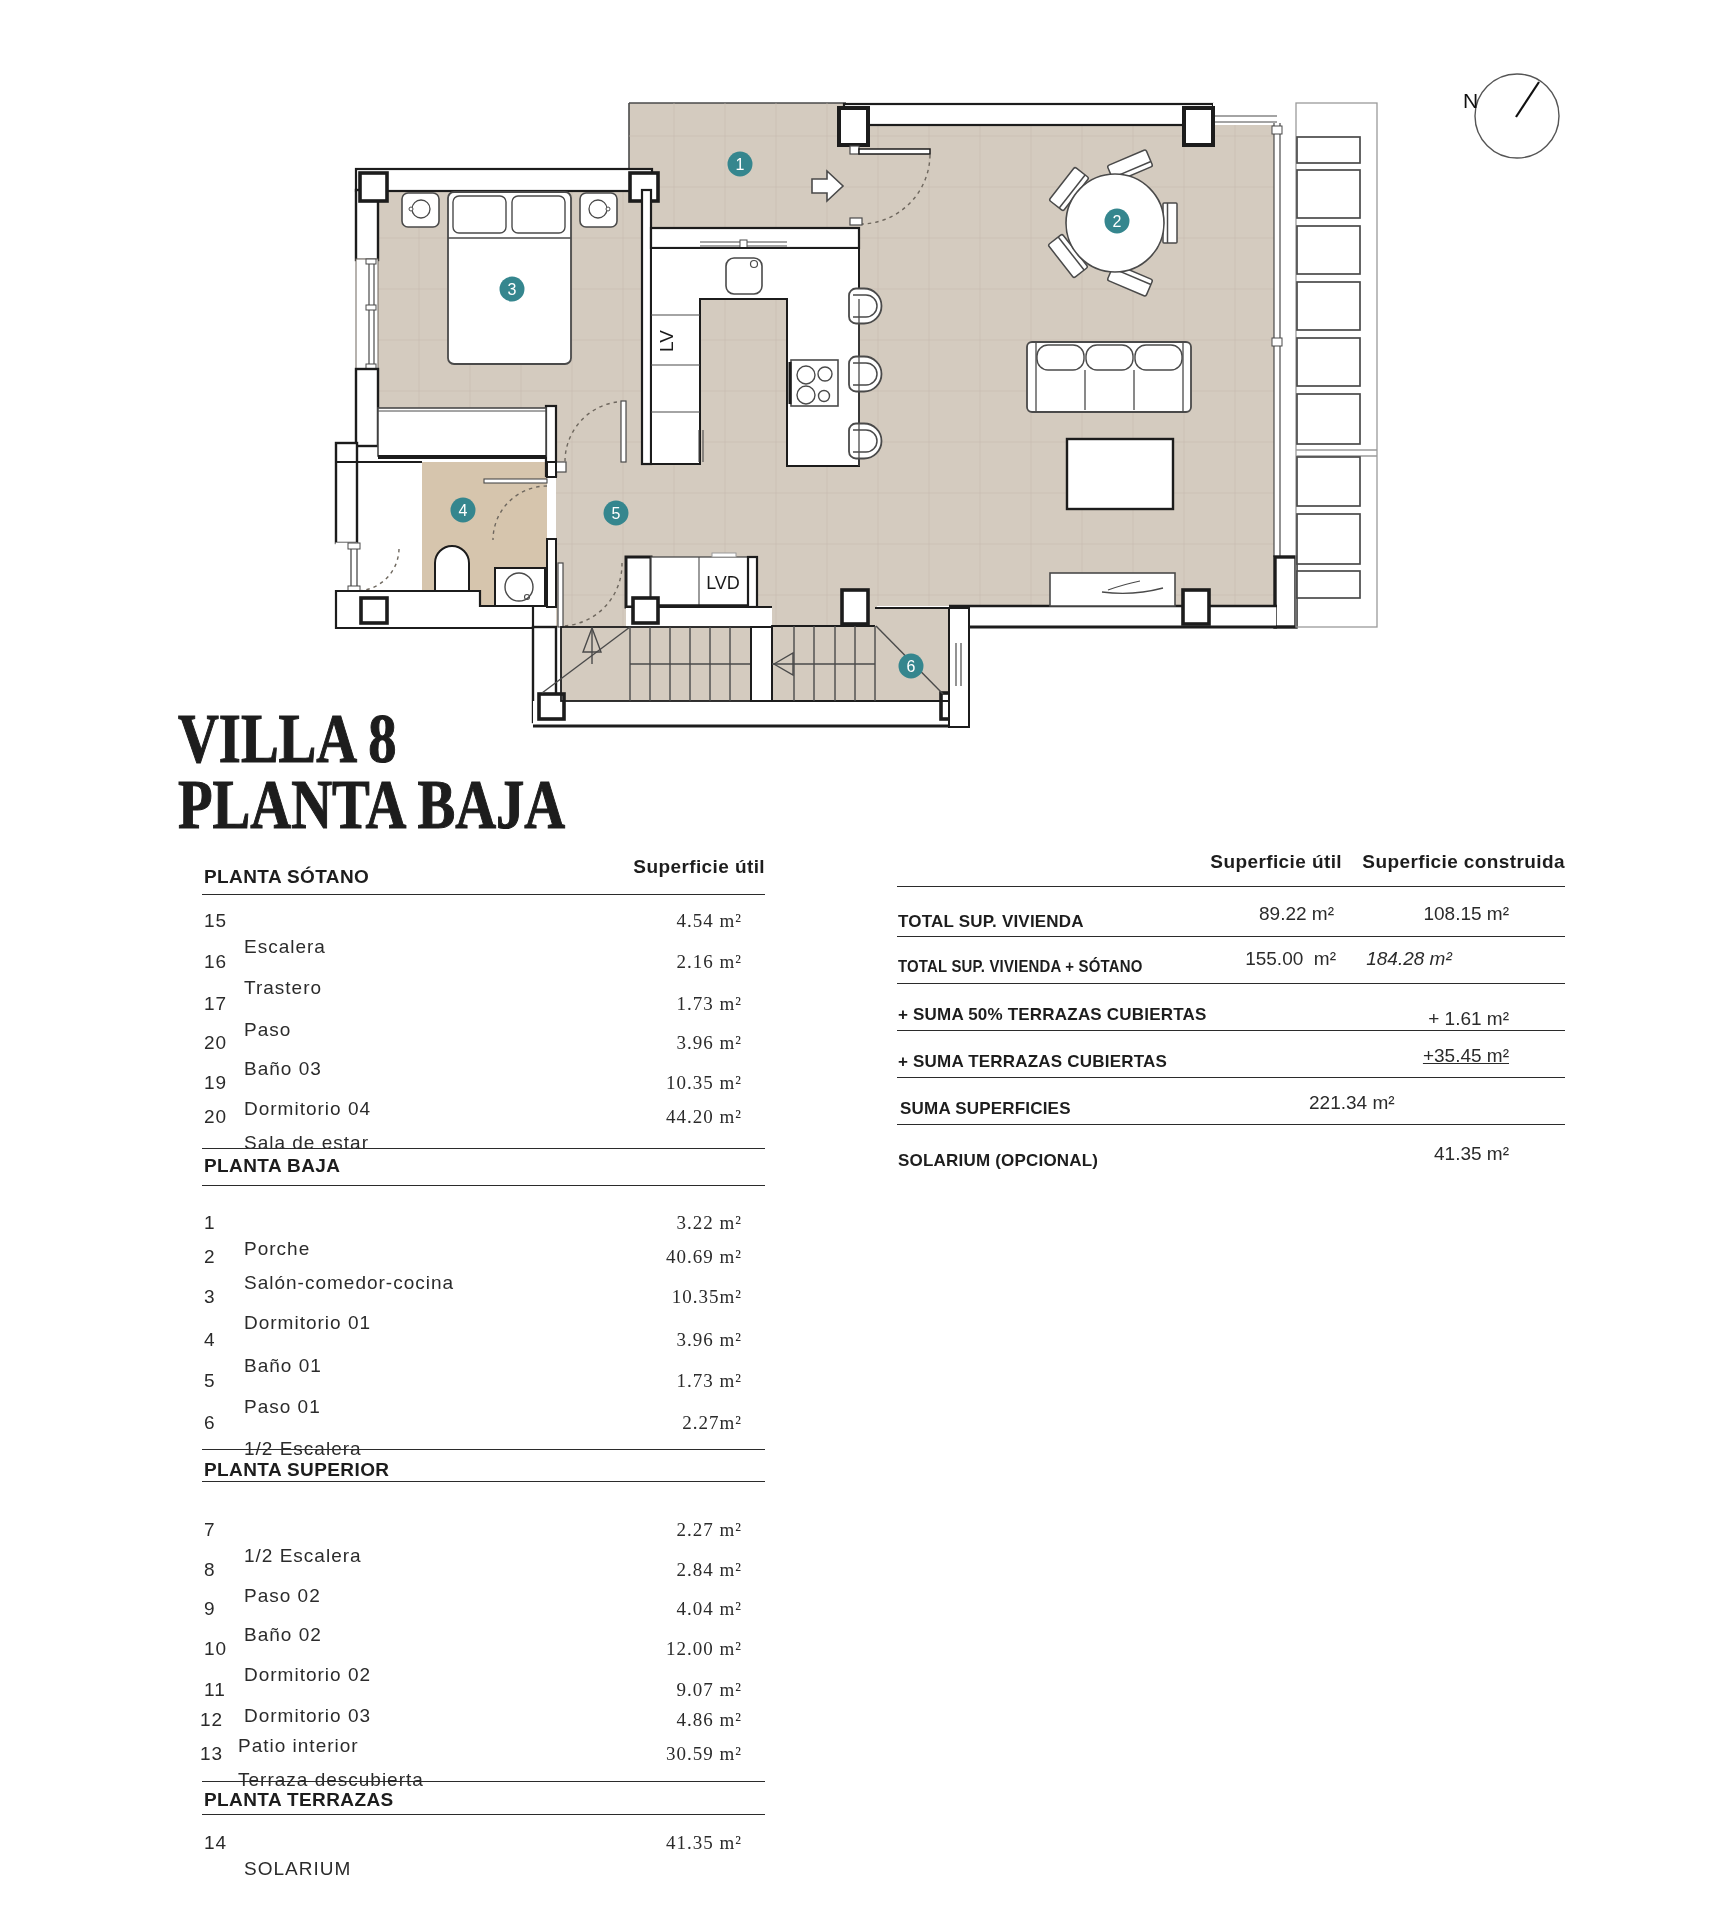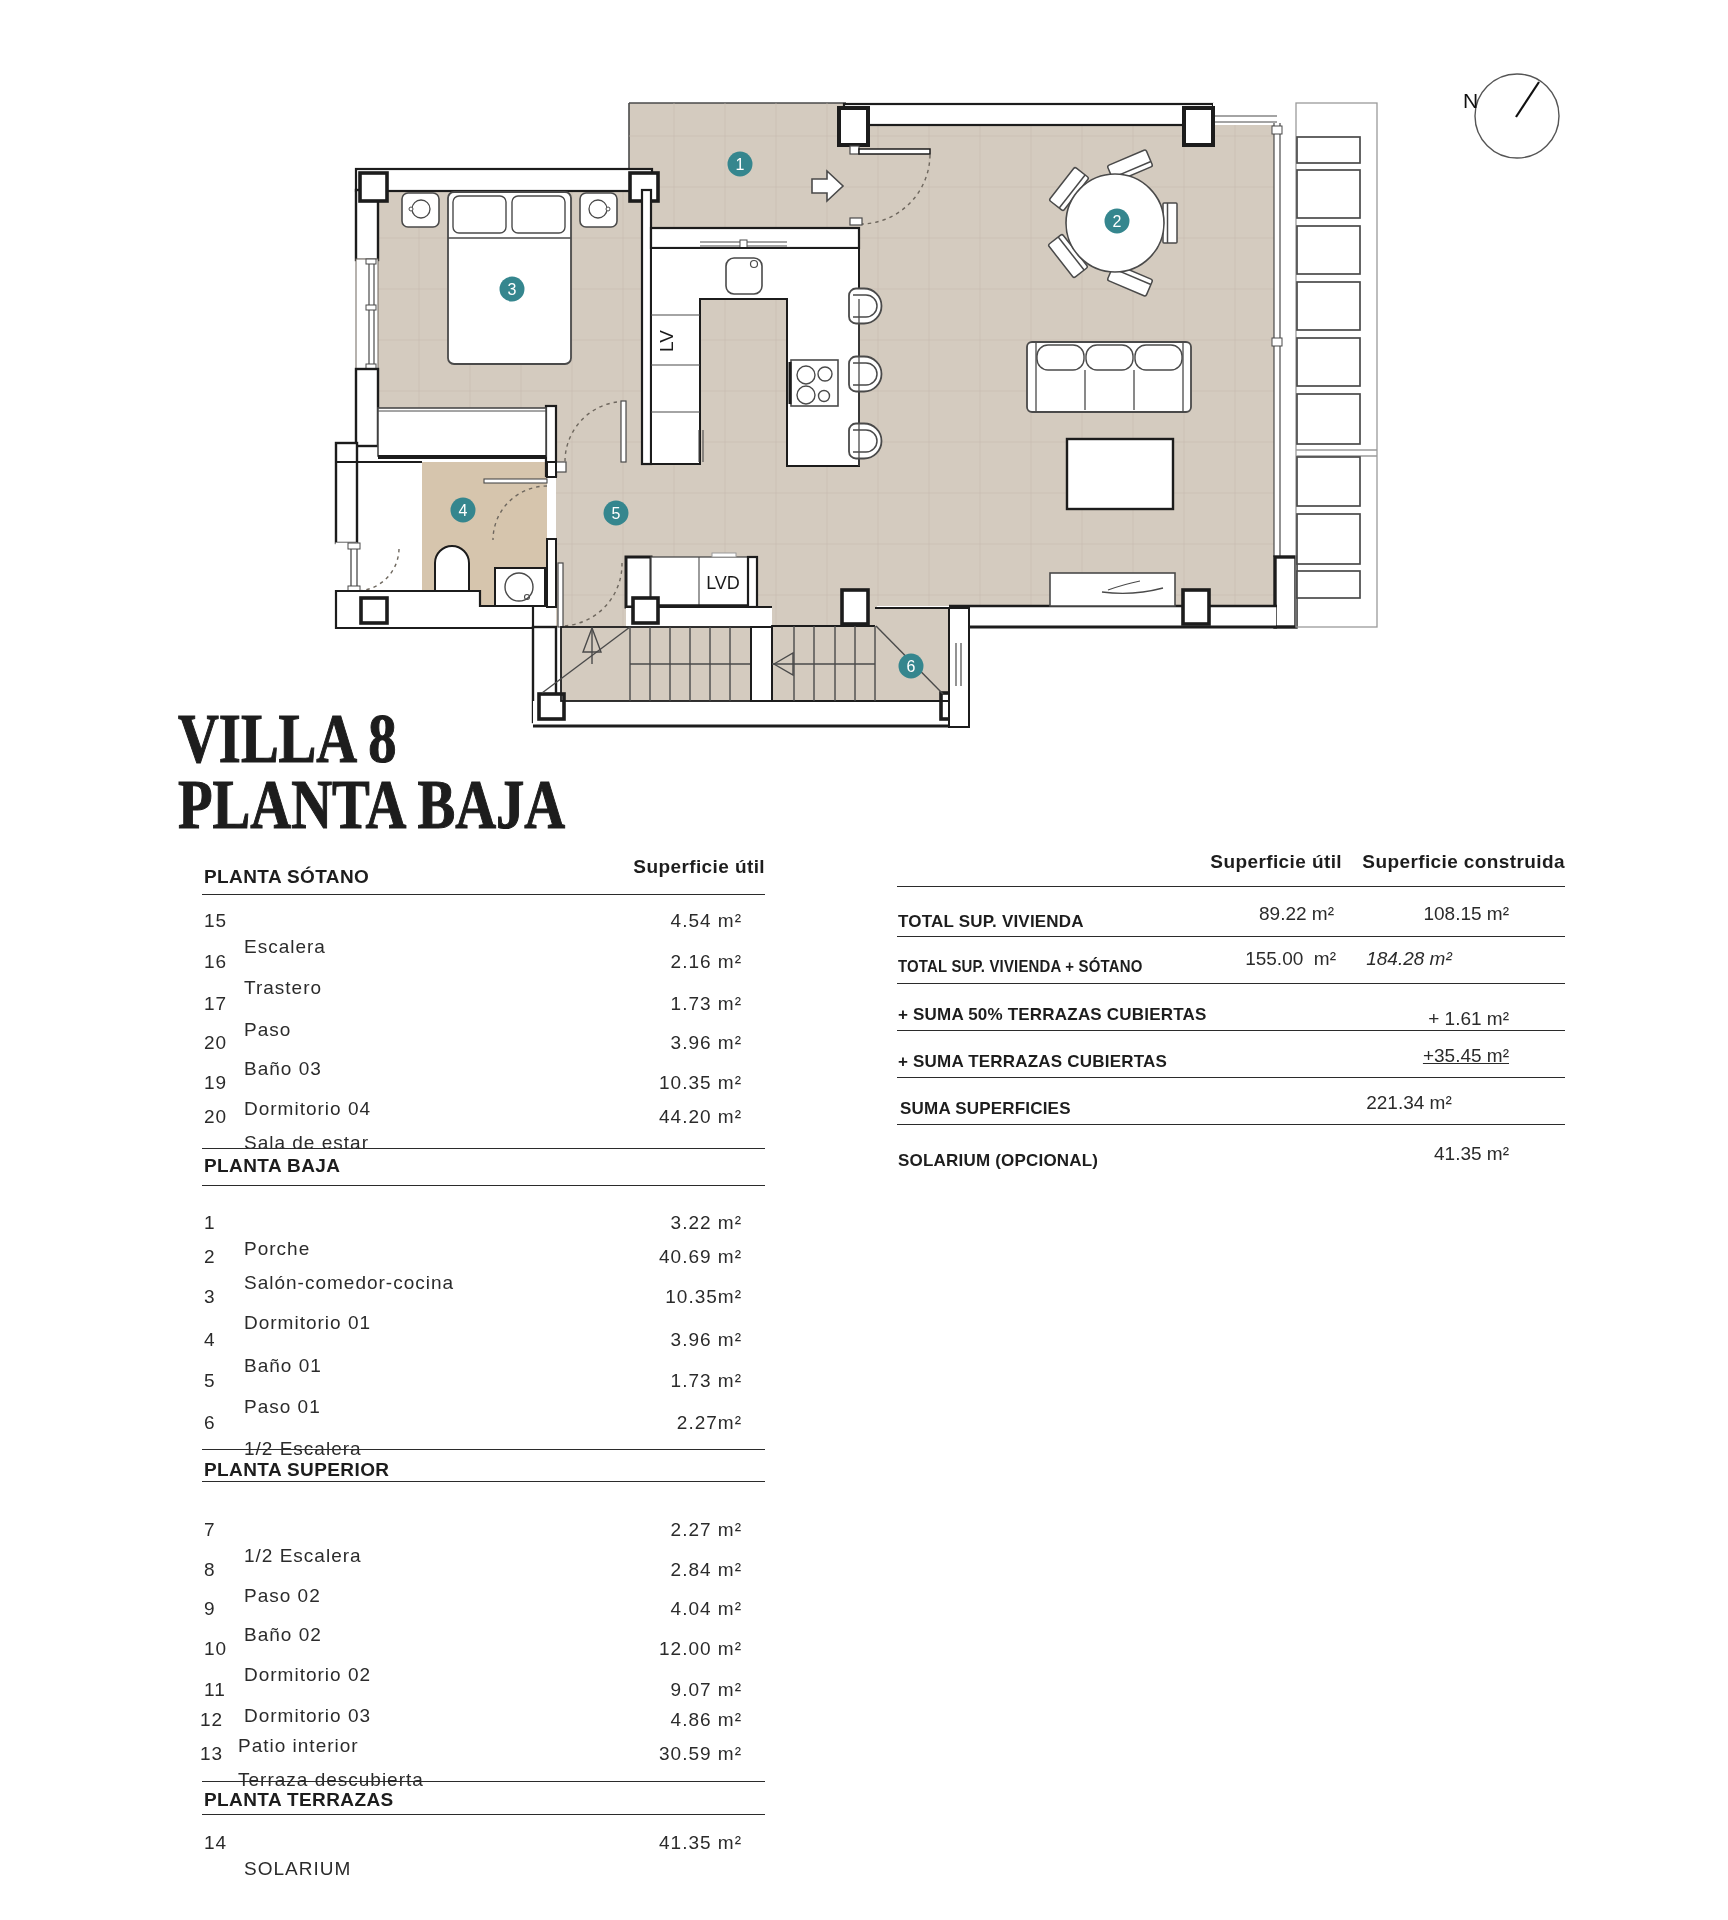--- a/index.html
+++ b/index.html
@@ -6,21 +6,21 @@
   .page{position:relative;width:1728px;height:1920px;background:#ffffff;overflow:hidden;
         font-family:"Liberation Sans", sans-serif;}
   svg.plan{position:absolute;left:0;top:0;}
   .title{position:absolute;left:178px;top:706px;font-family:"Liberation Serif", serif;
          font-weight:bold;font-size:69px;line-height:66px;color:#1d1d1d;
          transform:scaleX(0.82);transform-origin:0 0;white-space:nowrap;-webkit-text-stroke:1.1px #1d1d1d;}
   .hdr{position:absolute;font-weight:bold;font-size:19px;color:#1d1d1d;letter-spacing:0.4px;}
   .lrow{position:absolute;left:204px;width:538px;font-size:19px;color:#2b2b2b;letter-spacing:1px;}
   .lrow .n{position:absolute;left:0;}
   .lrow .nm{position:absolute;left:40px;margin-top:26px;}
-  .lrow .v{position:absolute;right:0;}
+  .lrow .v{position:absolute;right:0;font-family:Liberation Serif, serif;}
   .rlbl{position:absolute;font-weight:bold;font-size:17px;color:#1d1d1d;letter-spacing:0.2px;white-space:nowrap;}
   .rval{position:absolute;font-size:19px;color:#2b2b2b;}
   .tline{position:absolute;height:0;border-top:1.6px solid #2b2b2b;}
 </style>
 </head>
 <body>
 <div class="page">
 
 <svg class="plan" width="1728" height="1920" viewBox="0 0 1728 1920" fill="none">
 
@@ -533,19 +533,19 @@
 
 <div class="rlbl" style="left:898px;top:1005px;">+ SUMA 50% TERRAZAS CUBIERTAS</div>
 <div class="rval" style="left:1309px;top:998px;width:200px;text-align:right;margin-top:10px;">+ 1.61 m²</div>
 <div class="tline" style="left:897px;top:1030px;width:668px;"></div>
 
 <div class="rlbl" style="left:898px;top:1052px;">+ SUMA TERRAZAS CUBIERTAS</div>
 <div class="rval" style="left:1309px;top:1045px;width:200px;text-align:right;text-decoration:underline;">+35.45 m²</div>
 <div class="tline" style="left:897px;top:1077px;width:668px;"></div>
 
 <div class="rlbl" style="left:900px;top:1099px;">SUMA SUPERFICIES</div>
-<div class="rval" style="left:1309px;top:1092px;width:200px;text-align:center;">221.34 m²</div>
+<div class="rval" style="left:1309px;top:1092px;width:200px;text-align:left;">221.34 m²</div>
 <div class="tline" style="left:897px;top:1124px;width:668px;"></div>
 
 <div class="rlbl" style="left:898px;top:1151px;">SOLARIUM (OPCIONAL)</div>
 <div class="rval" style="left:1309px;top:1143px;width:200px;text-align:right;">41.35 m²</div>
 
 </div>
 
 </body></html>

